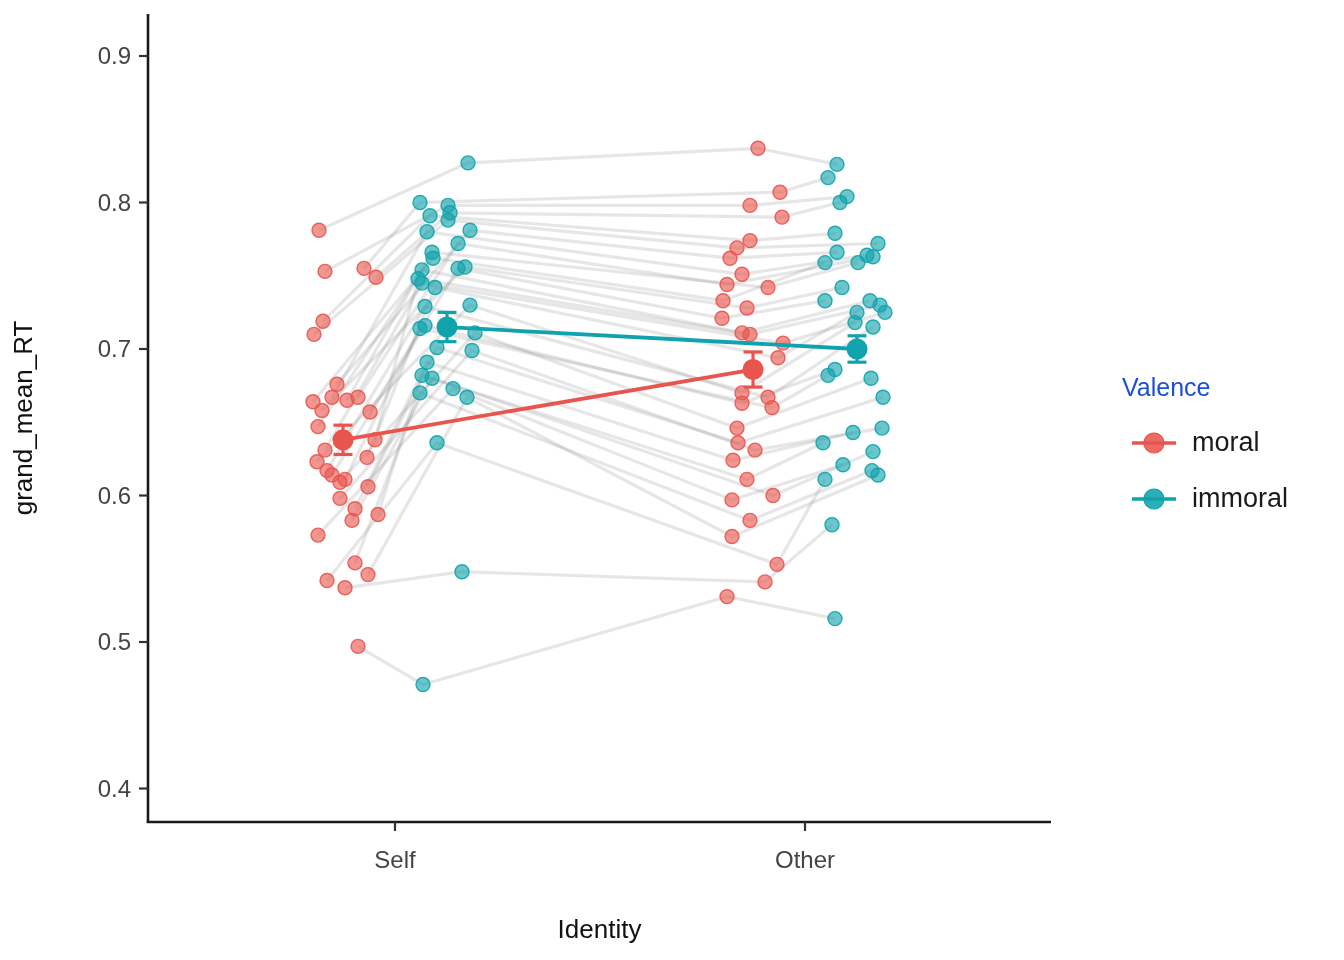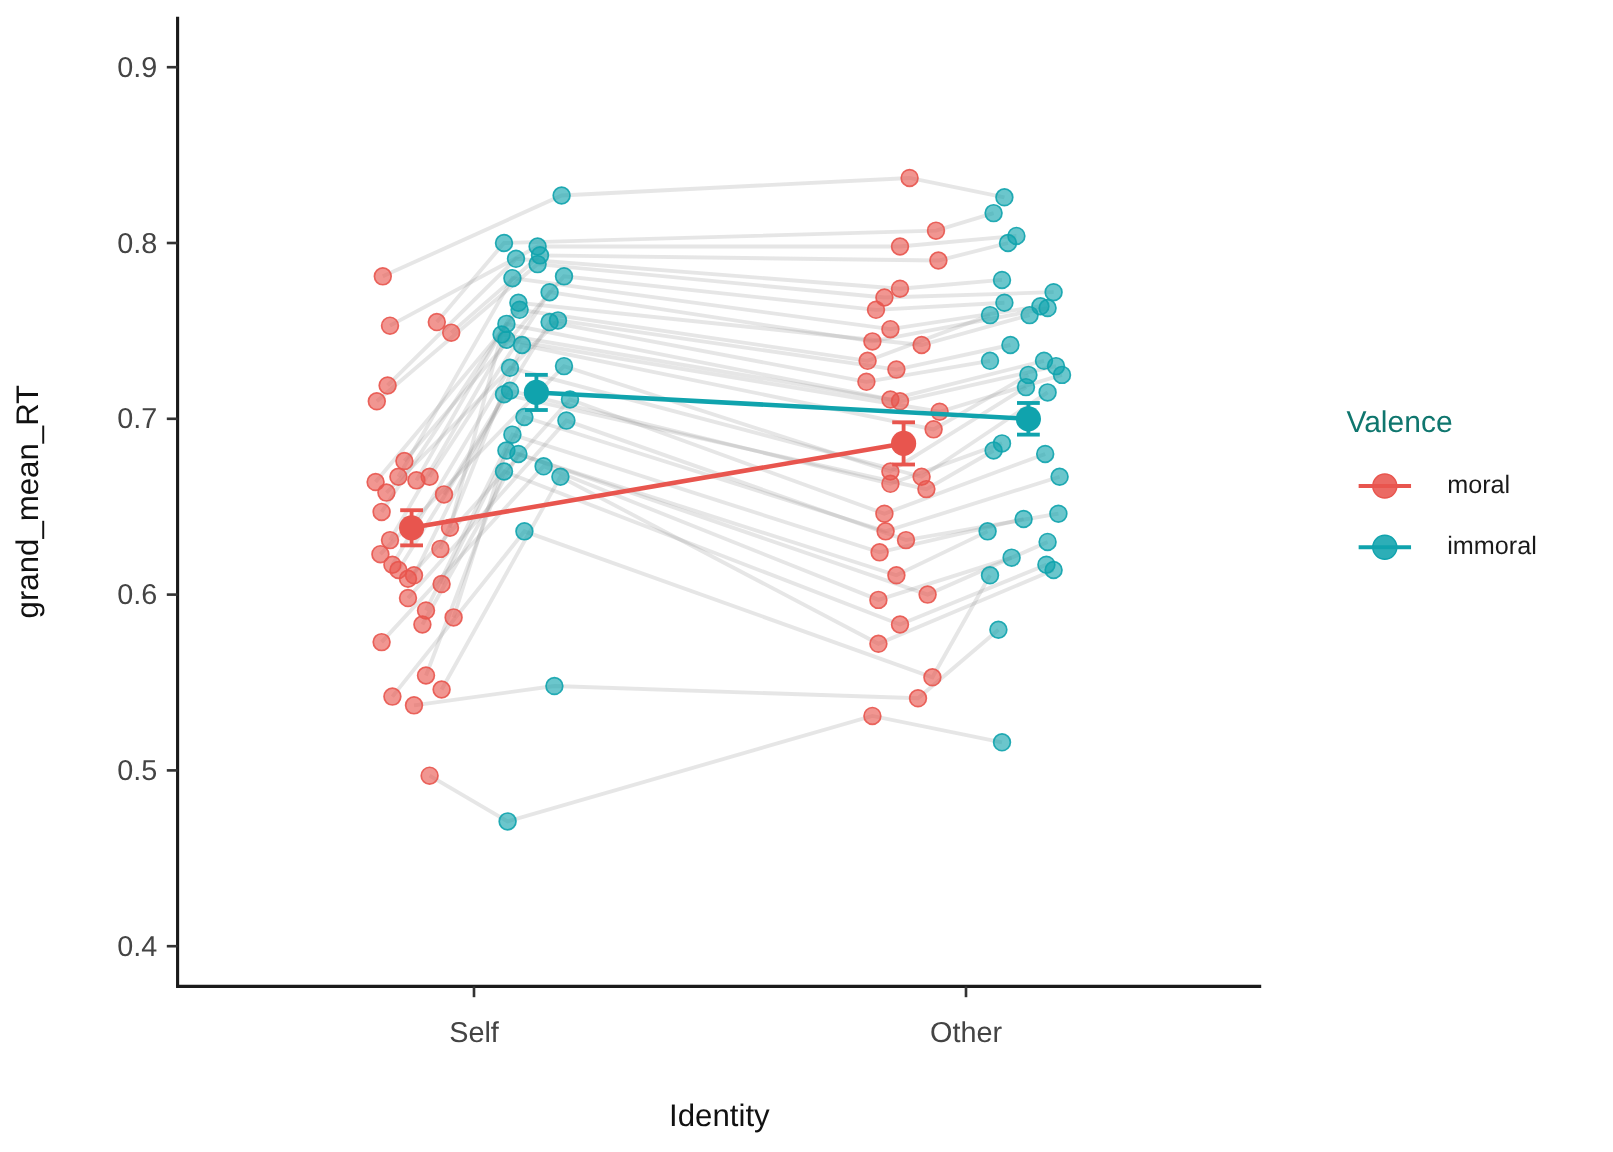--- a/index.html
+++ b/index.html
@@ -1,23 +1,23 @@
 <!DOCTYPE html>
 <html><head>
 <meta charset="utf-8">
 <style>
   html,body{margin:0;padding:0;background:#ffffff;}
   body{font-family:"Liberation Sans", sans-serif;}
   .canvas{position:relative;width:1344px;height:960px;background:#ffffff;overflow:hidden;}
   svg text{font-family:"Liberation Sans", sans-serif;}
   .legend{position:absolute;left:1122px;top:338px;}
-  .legend-title{font-size:25px;color:#0f766e;}
+  .legend-title{font-size:25px;color:#1d4ed8;margin-top:35px;}
   .legend-row{display:flex;align-items:center;margin-top:25px;}
   .legend-key{width:44px;height:26px;margin-left:10px;flex:0 0 auto;}
-  .legend-label{font-size:21px;color:#1a1a1a;margin-left:30px;}
+  .legend-label{font-size:27px;color:#1a1a1a;margin-left:16px;}
 </style>
 </head>
 <body>
 
 <div class="canvas">
   <svg id="chart-svg" width="1344" height="960" viewBox="0 0 1344 960">
       <g>
         <polyline points="319.0,230.3 468.0,162.9 758.0,148.3 837.0,164.4" fill="none" stroke="#8F8F8F" stroke-opacity="0.22" stroke-width="3.2"></polyline>
         <polyline points="364.0,268.4 420.0,202.5 780.0,192.2 828.0,177.6" fill="none" stroke="#8F8F8F" stroke-opacity="0.22" stroke-width="3.2"></polyline>
         <polyline points="325.0,271.4 448.0,205.4 750.0,205.4 847.0,196.6" fill="none" stroke="#8F8F8F" stroke-opacity="0.22" stroke-width="3.2"></polyline>

